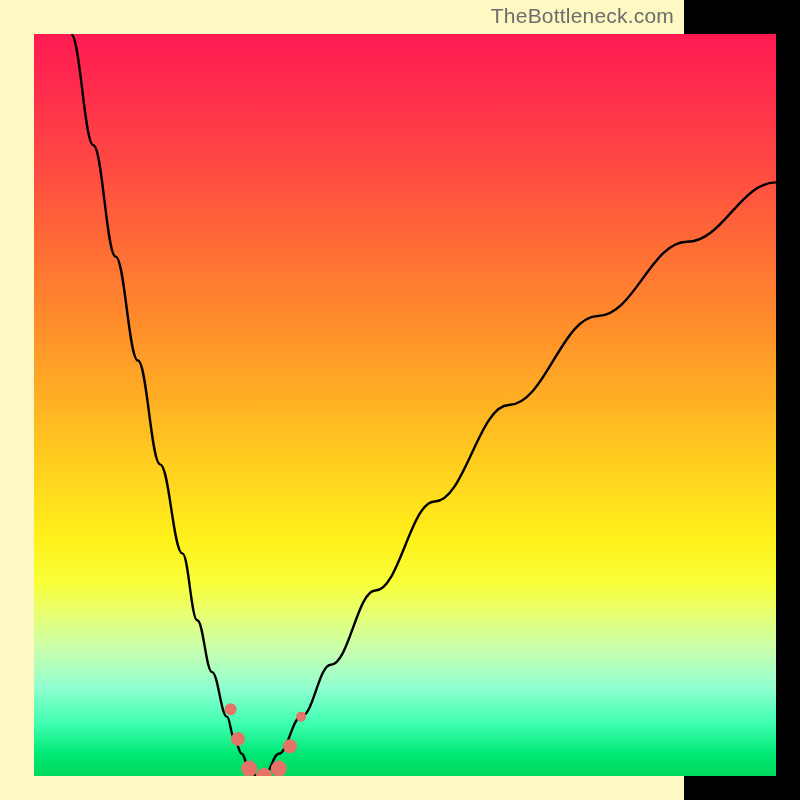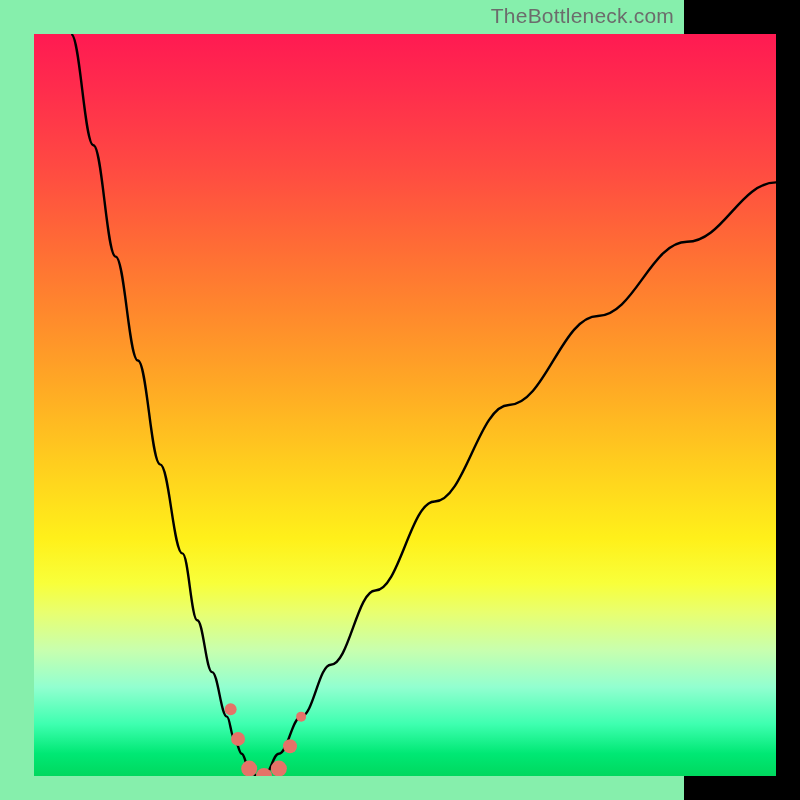--- a/index.html
+++ b/index.html
@@ -10,21 +10,21 @@
     background: #000;
     overflow: hidden;
     font-family: Arial, Helvetica, sans-serif;
   }
   .frame {
     position: absolute;
     left: 0;
     top: 0;
     width: 684px;
     height: 800px;
-    background: #86efac;
+    background: #fef9c3;
   }
   .plot {
     position: absolute;
     left: 34px;
     top: 34px;
     width: 742px;
     height: 742px;
     
     background: linear-gradient(
       to bottom,

